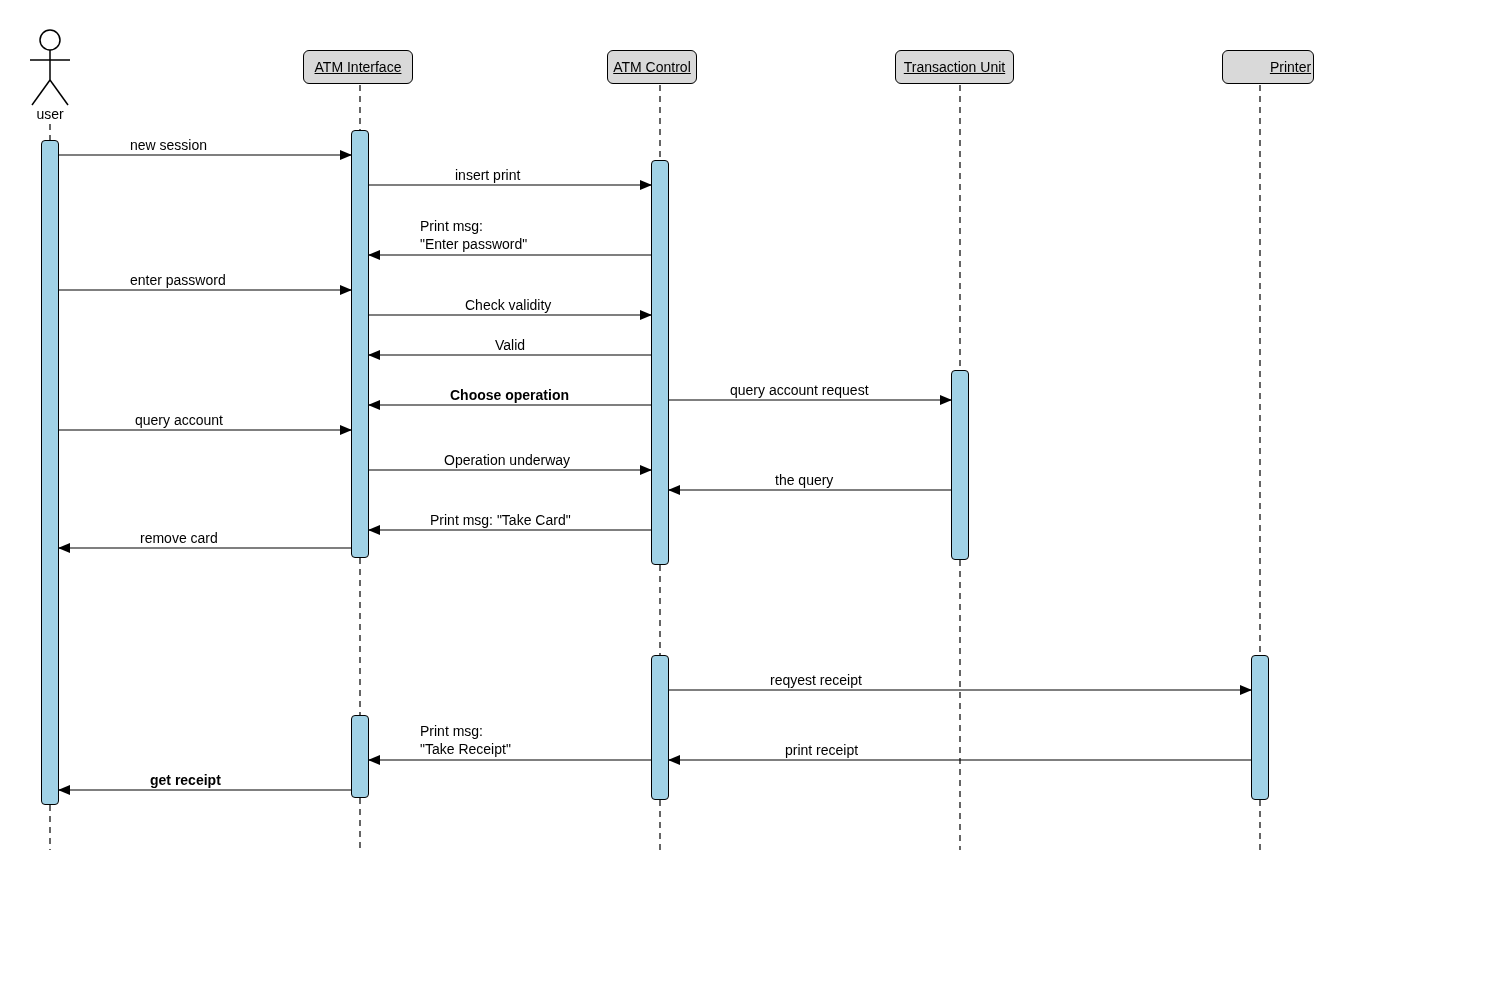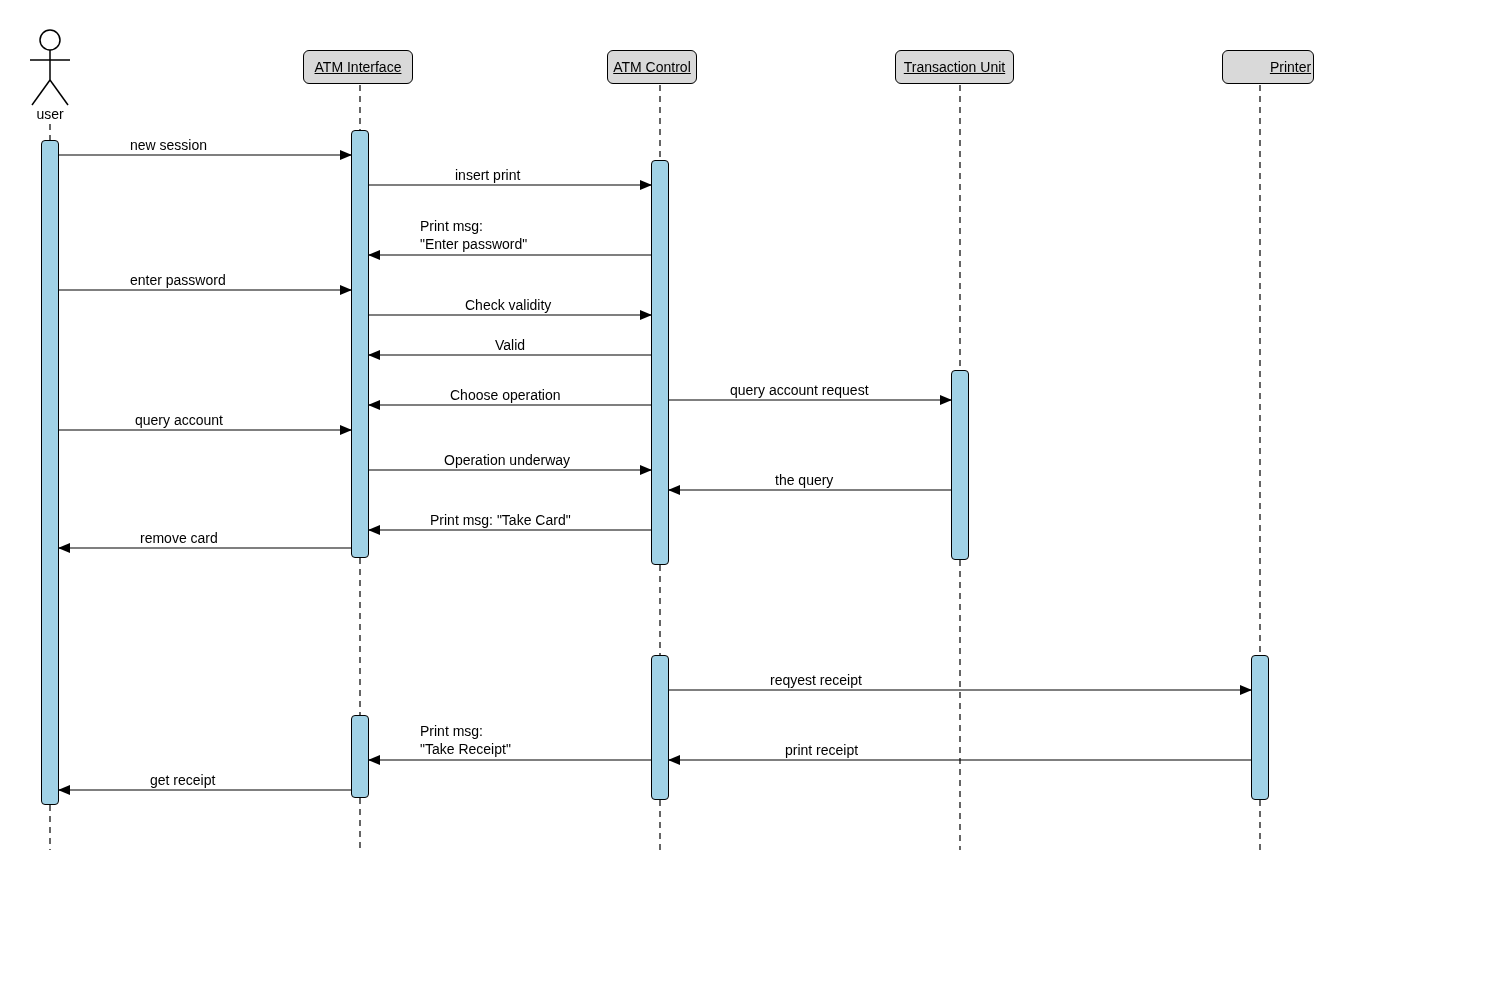--- a/index.html
+++ b/index.html
@@ -147,30 +147,30 @@
 
   <div class="lbl ml" style="left:420px; top:218px; width:180px;">
     <span>Print msg:</span><br>
     <span>"Enter password"</span>
   </div>
 
   <div class="lbl" style="left:130px; top:272px;">enter password</div>
   <div class="lbl" style="left:465px; top:297px;">Check validity</div>
   <div class="lbl" style="left:495px; top:337px;">Valid</div>
   <div class="lbl" style="left:730px; top:382px;">query account request</div>
-  <div class="lbl" style="left:450px; top:387px;">Choose operation</div>
+  <div class="lbl" style="left:450px; top:387px;font-weight:bold;">Choose operation</div>
   <div class="lbl" style="left:135px; top:412px;">query account</div>
   <div class="lbl" style="left:444px; top:452px;">Operation underway</div>
   <div class="lbl" style="left:775px; top:472px;">the query</div>
   <div class="lbl" style="left:430px; top:512px;">Print msg: "Take Card"</div>
   <div class="lbl" style="left:140px; top:530px;">remove card</div>
 
   <div class="lbl" style="left:770px; top:672px;">reqyest receipt</div>
 
   <div class="lbl ml" style="left:420px; top:723px; width:180px;">
     <span>Print msg:</span><br>
     <span>"Take Receipt"</span>
   </div>
 
   <div class="lbl" style="left:785px; top:742px;">print receipt</div>
-  <div class="lbl" style="left:150px; top:772px;">get receipt</div>
+  <div class="lbl" style="left:150px; top:772px;font-weight:bold;">get receipt</div>
 
 </div>
 
 </body></html>

